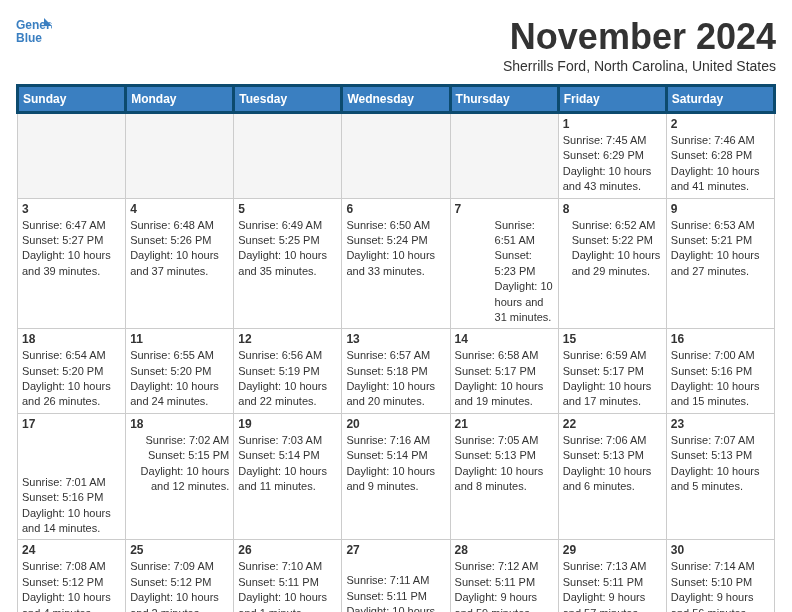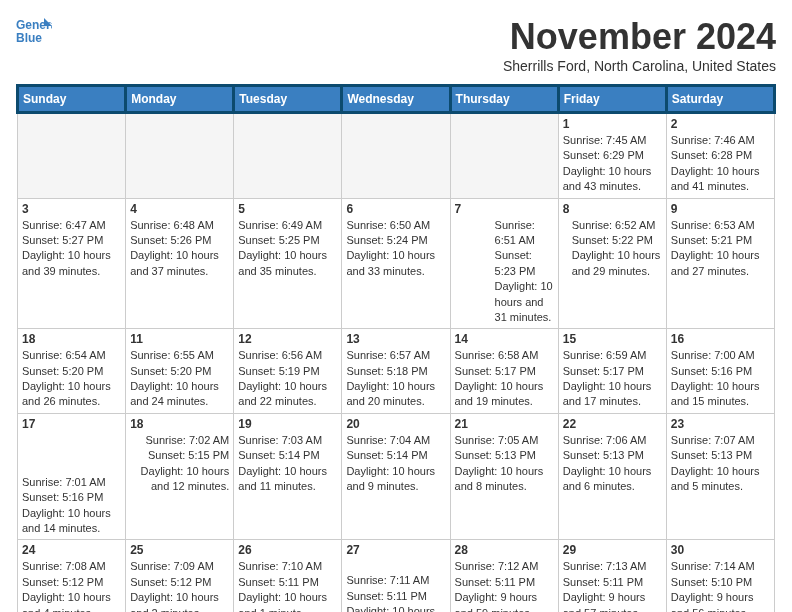--- a/index.html
+++ b/index.html
@@ -226,21 +226,21 @@
 Daylight: 10 hours and 12 minutes.</div>
         </td>
         <td>
           <span class="day-number">19</span>
           <div class="day-info" style="white-space: pre-line;">Sunrise: 7:03 AM
 Sunset: 5:14 PM
 Daylight: 10 hours and 11 minutes.</div>
         </td>
         <td>
           <span class="day-number">20</span>
-          <div class="day-info" style="white-space: pre-line;">Sunrise: 7:04 AM
+          <div class="day-info" style="white-space: pre-line;">Sunrise: 7:16 AM
 Sunset: 5:14 PM
 Daylight: 10 hours and 9 minutes.</div>
         </td>
         <td>
           <span class="day-number">21</span>
           <div class="day-info" style="white-space: pre-line;">Sunrise: 7:05 AM
 Sunset: 5:13 PM
 Daylight: 10 hours and 8 minutes.</div>
         </td>
         <td>

